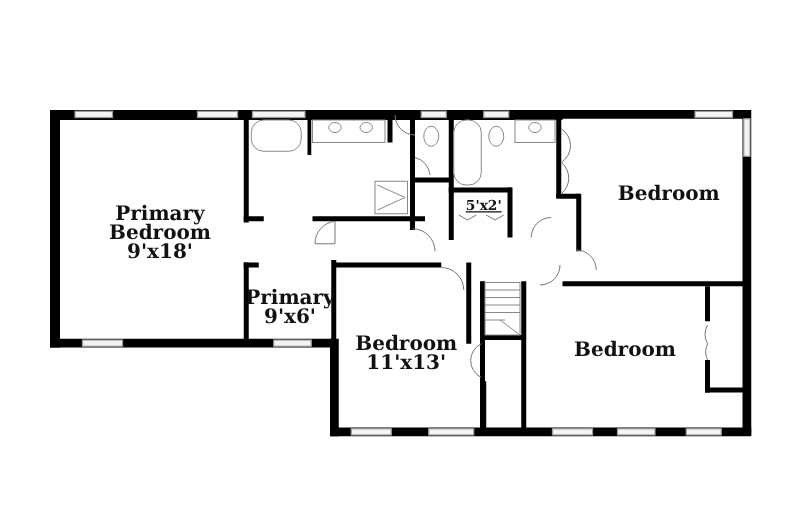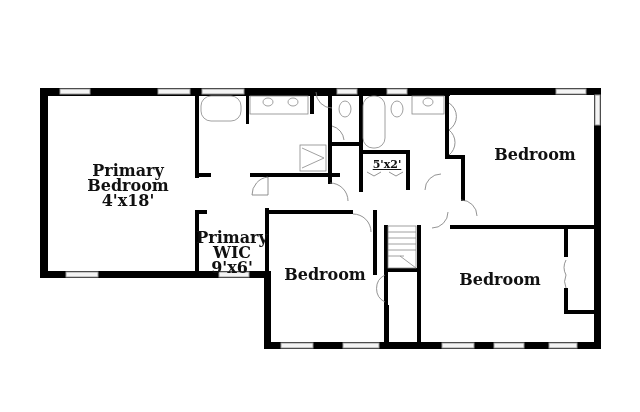--- a/index.html
+++ b/index.html
@@ -111,36 +111,36 @@
     <line class="fixture" x1="388" y1="244" x2="416" y2="244"></line>
     <line class="fixture" x1="388" y1="250" x2="416" y2="250"></line>
     <line class="fixture" x1="388" y1="256" x2="404" y2="256"></line>
     <line class="fixture" x1="400" y1="256" x2="416" y2="268"></line>
   </g>
 </svg>
 
 <div class="label" style="left:78px; top:163px; width:100px;">
   <span>Primary</span>
   <span>Bedroom</span>
-  <span>4'x18'</span>
+  <span>9'x18'</span>
 </div>
 
 <div class="label" style="left:196px; top:230px; width:72px;">
   <span>Primary</span>
-  <span>WIC</span>
   <span>9'x6'</span>
 </div>
 
 <div class="label" style="left:362px; top:157px; width:50px; font-size:11px;text-decoration:underline;">
   <span>5'x2'</span>
 </div>
 
 <div class="label" style="left:490px; top:147px; width:90px;">
   <span>Bedroom</span>
 </div>
 
 <div class="label" style="left:280px; top:267px; width:90px;">
   <span>Bedroom</span>
+  <span>11'x13'</span>
 </div>
 
 <div class="label" style="left:455px; top:272px; width:90px;">
   <span>Bedroom</span>
 </div>
 
 </body></html>

